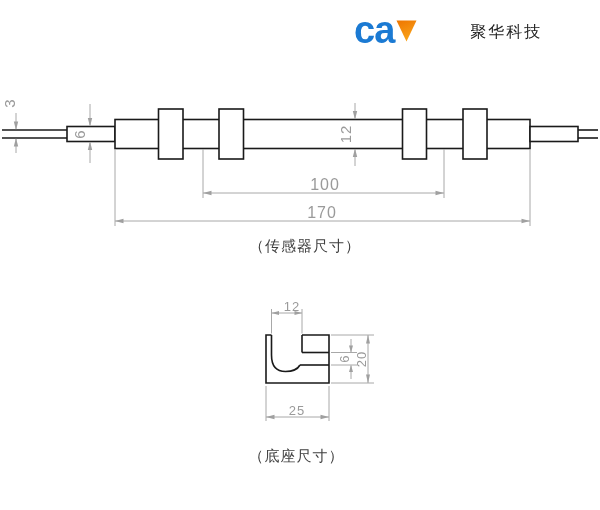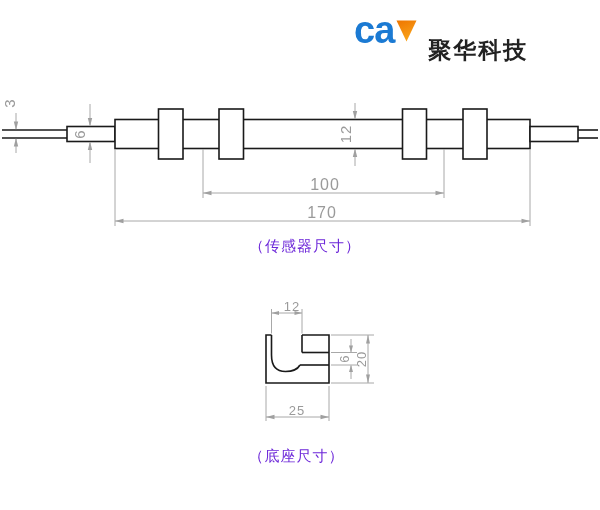--- a/index.html
+++ b/index.html
@@ -7,28 +7,28 @@
     position:relative;width:600px;height:510px;background:#ffffff;overflow:hidden;
     font-family:"Liberation Sans", sans-serif;
   }
   #drawing-svg{position:absolute;left:0;top:0;}
   .blk{stroke:#1a1a1a;stroke-width:1.6;fill:none;}
   .blkf{stroke:#1a1a1a;stroke-width:1.6;fill:#ffffff;}
   .dim{stroke:#a8a8a8;stroke-width:1;fill:none;}
   .arr{fill:#a0a0a0;stroke:none;}
   .dimtxt{fill:#9a9a9a;font-family:"Liberation Sans",sans-serif;letter-spacing:1px;}
   .caption{
-    position:absolute;color:#6d28d9;font-size:15px;letter-spacing:1px;
+    position:absolute;color:#404040;font-size:15px;letter-spacing:1px;
     text-align:center;white-space:nowrap;
   }
-  #logo{position:absolute;left:354px;top:10px;display:flex;align-items:flex-start;}
+  #logo{position:absolute;left:354px;top:10px;display:flex;align-items:flex-start;gap:42px;}
   #brand{display:inline-flex;align-items:flex-end;color:#1b7ad3;font-weight:bold;
     font-size:38px;line-height:1;letter-spacing:-1px;}
   #brand .tri{margin:0 1px 1px 2px;display:inline-block;}
-  #company{margin:25px 0 0 10px;color:#222;font-weight:bold;font-size:23px;letter-spacing:2px;}
+  #company{margin:12px 0 0 10px;color:#222;font-weight:normal;font-size:16px;letter-spacing:2px;}
 </style>
 </head>
 <body>
 
 <div id="page">
 
   <svg id="drawing-svg" width="600" height="510" viewBox="0 0 600 510">
 
     <g>
 

